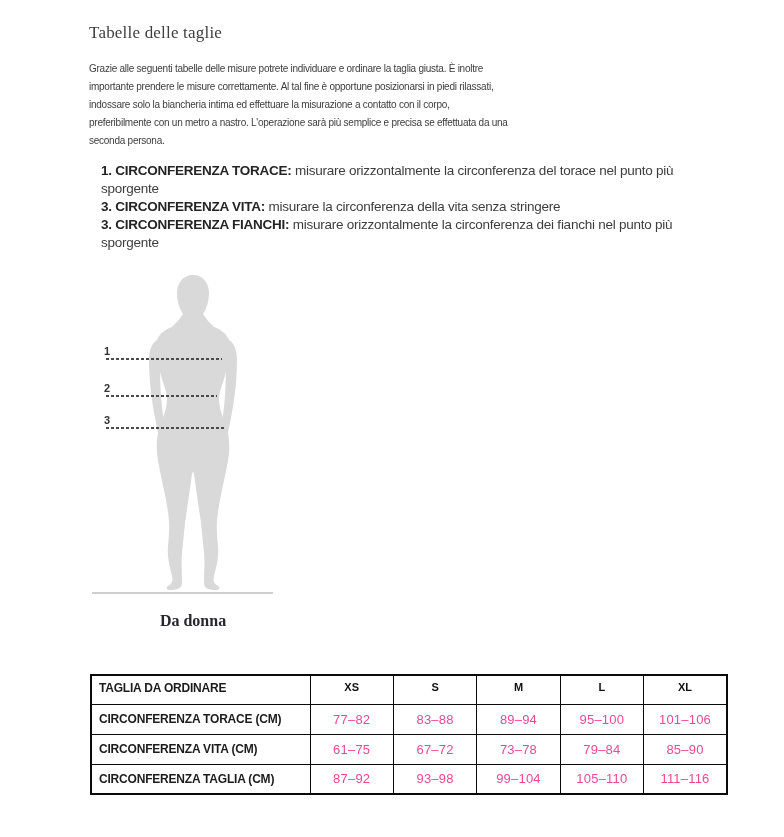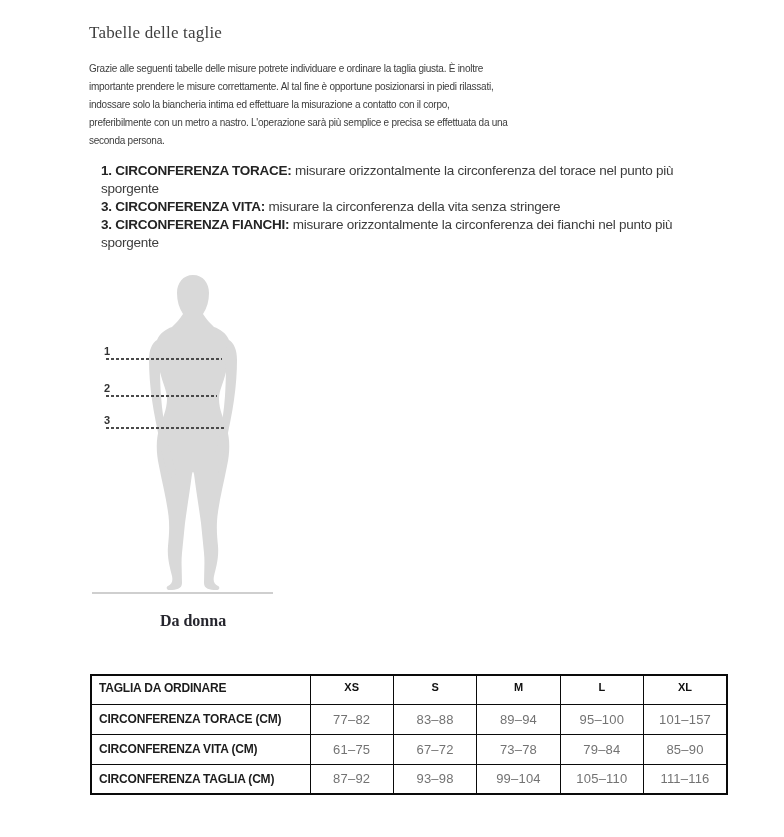--- a/index.html
+++ b/index.html
@@ -57,21 +57,21 @@
   th.corner-cell, td.row-label {
     text-align:left; padding-left:7px;
     font-weight:bold; font-size:12px; letter-spacing:-0.2px; color:#1c1c1c;
   }
   th.size-cell {
     text-align:center; font-weight:bold; font-size:11px; color:#111111;
   }
   tr.head-row th { height:29px; vertical-align:top; padding-top:5px; }
   tr.data-row td { height:30px; vertical-align:middle;margin-left:18px; }
   td.value-cell {
-    text-align:center; font-size:13px; letter-spacing:0.2px; color:#737373;
+    text-align:center; font-size:13px; letter-spacing:0.2px; color:#ec4899;
     font-weight:normal;
   }
 </style>
 </head>
 <body>
 
 <div class="abs page-title">Tabelle delle taglie</div>
 
 <div class="abs intro">Grazie alle seguenti tabelle delle misure potrete individuare e ordinare la taglia giusta. È inoltre
 importante prendere le misure correttamente. Al tal fine è opportune posizionarsi in piedi rilassati,
@@ -177,21 +177,21 @@
       <th class="size-cell">M</th>
       <th class="size-cell">L</th>
       <th class="size-cell">XL</th>
     </tr>
     <tr class="data-row">
       <td class="row-label">CIRCONFERENZA TORACE (CM)</td>
       <td class="value-cell">77–82</td>
       <td class="value-cell">83–88</td>
       <td class="value-cell">89–94</td>
       <td class="value-cell">95–100</td>
-      <td class="value-cell">101–157</td>
+      <td class="value-cell">101–106</td>
     </tr>
     <tr class="data-row">
       <td class="row-label">CIRCONFERENZA VITA (CM)</td>
       <td class="value-cell">61–75</td>
       <td class="value-cell">67–72</td>
       <td class="value-cell">73–78</td>
       <td class="value-cell">79–84</td>
       <td class="value-cell">85–90</td>
     </tr>
     <tr class="data-row">

